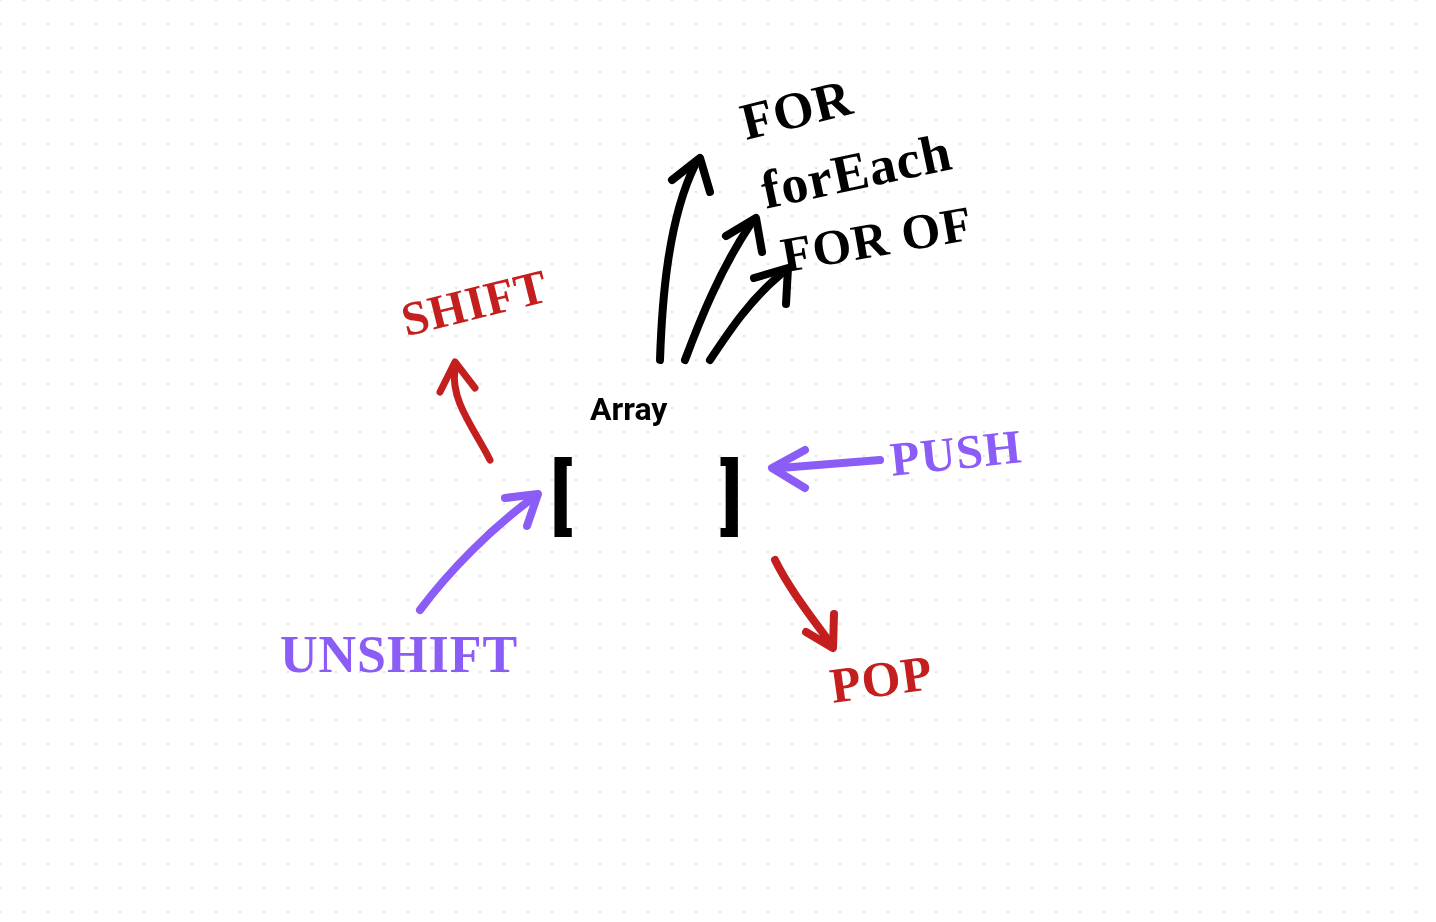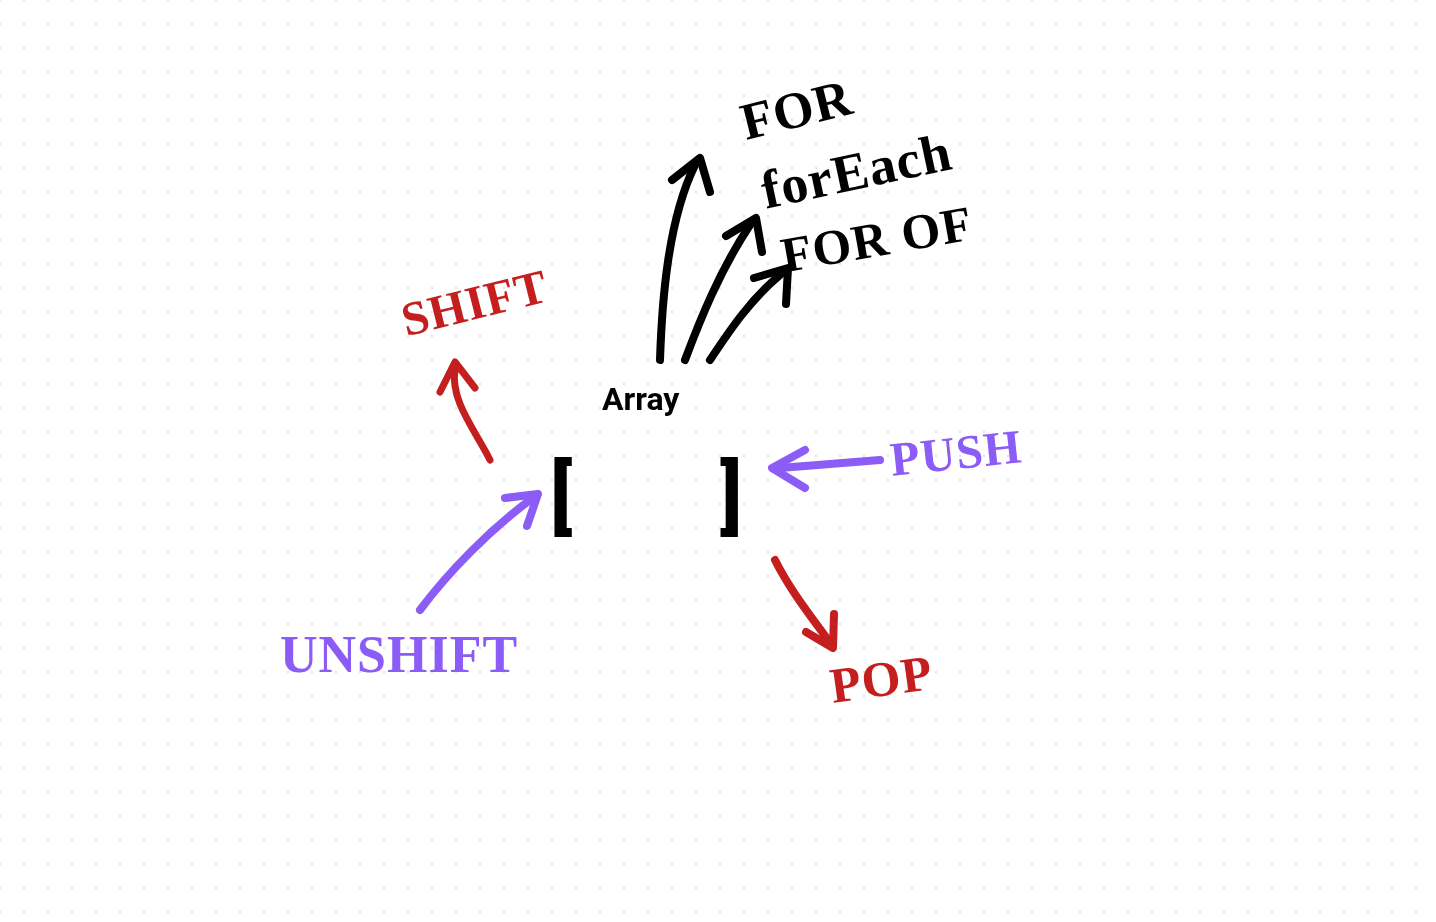--- a/index.html
+++ b/index.html
@@ -43,21 +43,21 @@
     .stroke-purple { stroke: #8b5cf6; }
     path, line { fill: none; stroke-linecap: round; stroke-linejoin: round; }
   </style>
 </head>
 <body>
 
 <div class="dot-grid"></div>
 
 <div class="canvas">
 
-  <div class="label title" style="left:590px; top:380px; font-size:32px;margin-left:12px;">Array</div>
+  <div class="label title" style="left:590px; top:390px; font-size:32px;">Array</div>
 
   <div class="label" style="left:550px; top:450px; font-size:80px; font-weight:800; color:#000;">[</div>
   <div class="label" style="left:720px; top:450px; font-size:80px; font-weight:800; color:#000;">]</div>
 
   <div class="label hand" style="left:400px; top:275px; font-size:48px; color:#c41e1e; transform:rotate(-14deg);">SHIFT</div>
 
   <div class="label hand" style="left:280px; top:625px; font-size:52px; color:#8b5cf6;text-align:right;">UNSHIFT</div>
 
   <div class="label hand" style="left:890px; top:425px; font-size:48px; color:#8b5cf6; transform:rotate(-6deg);">PUSH</div>
 

